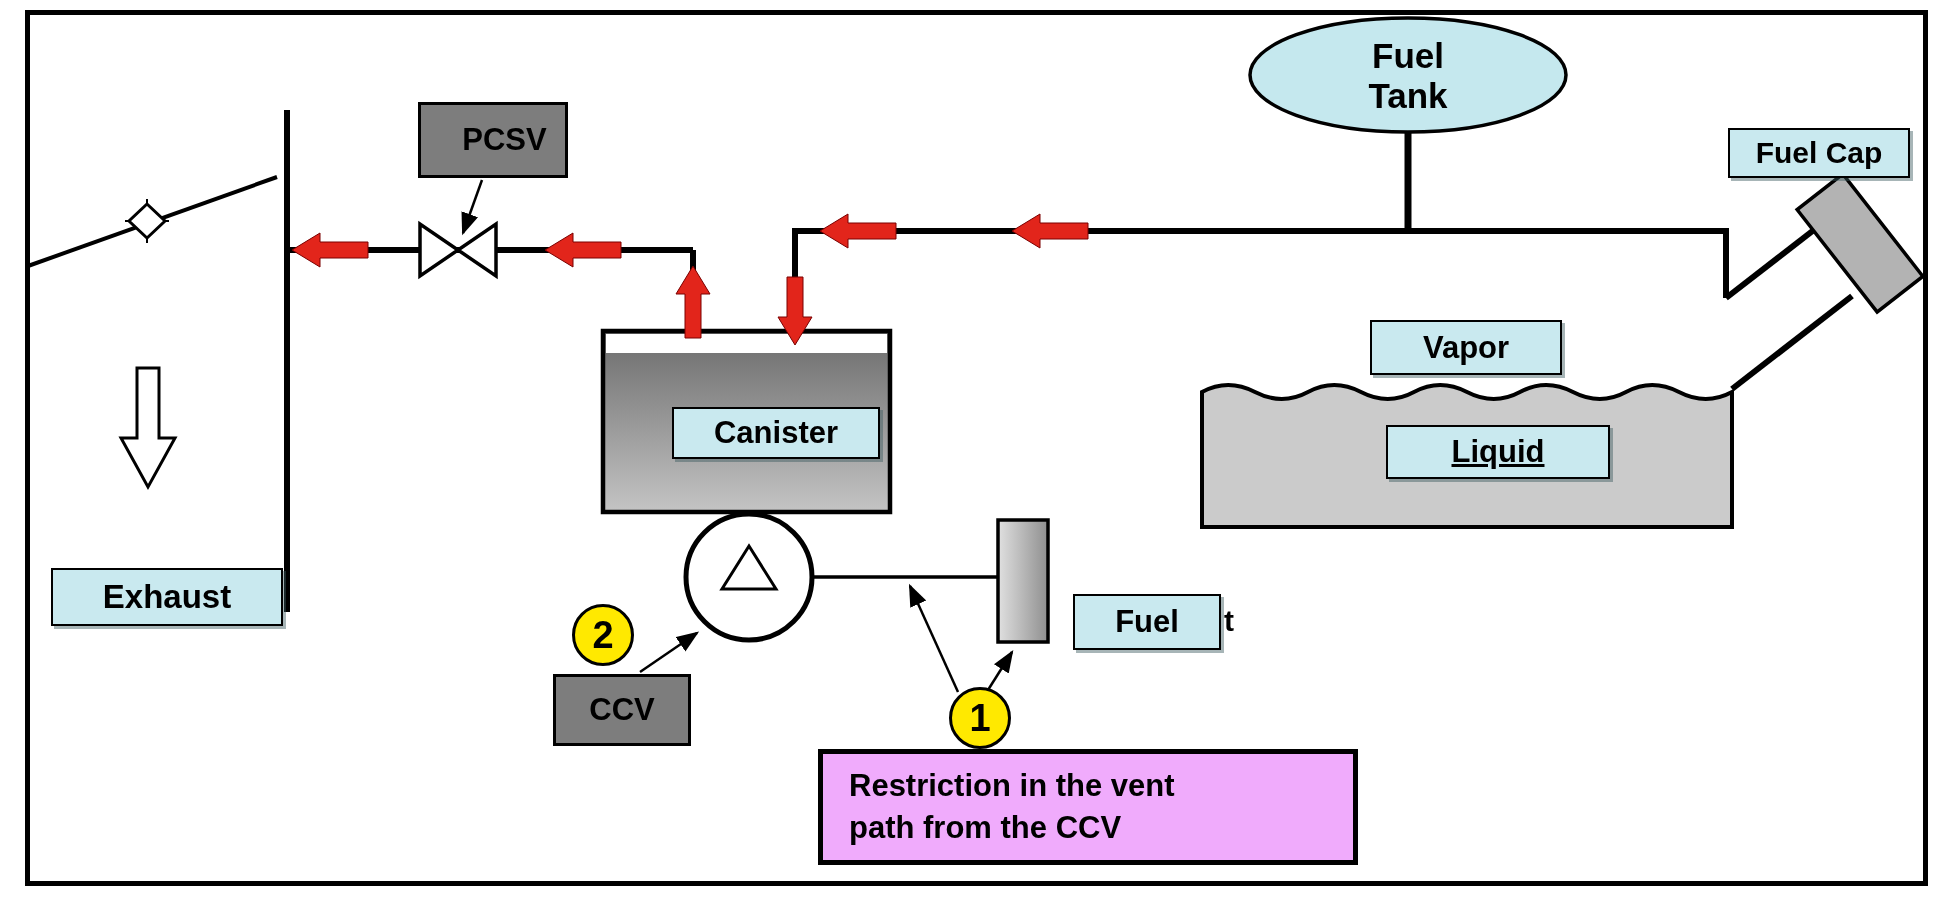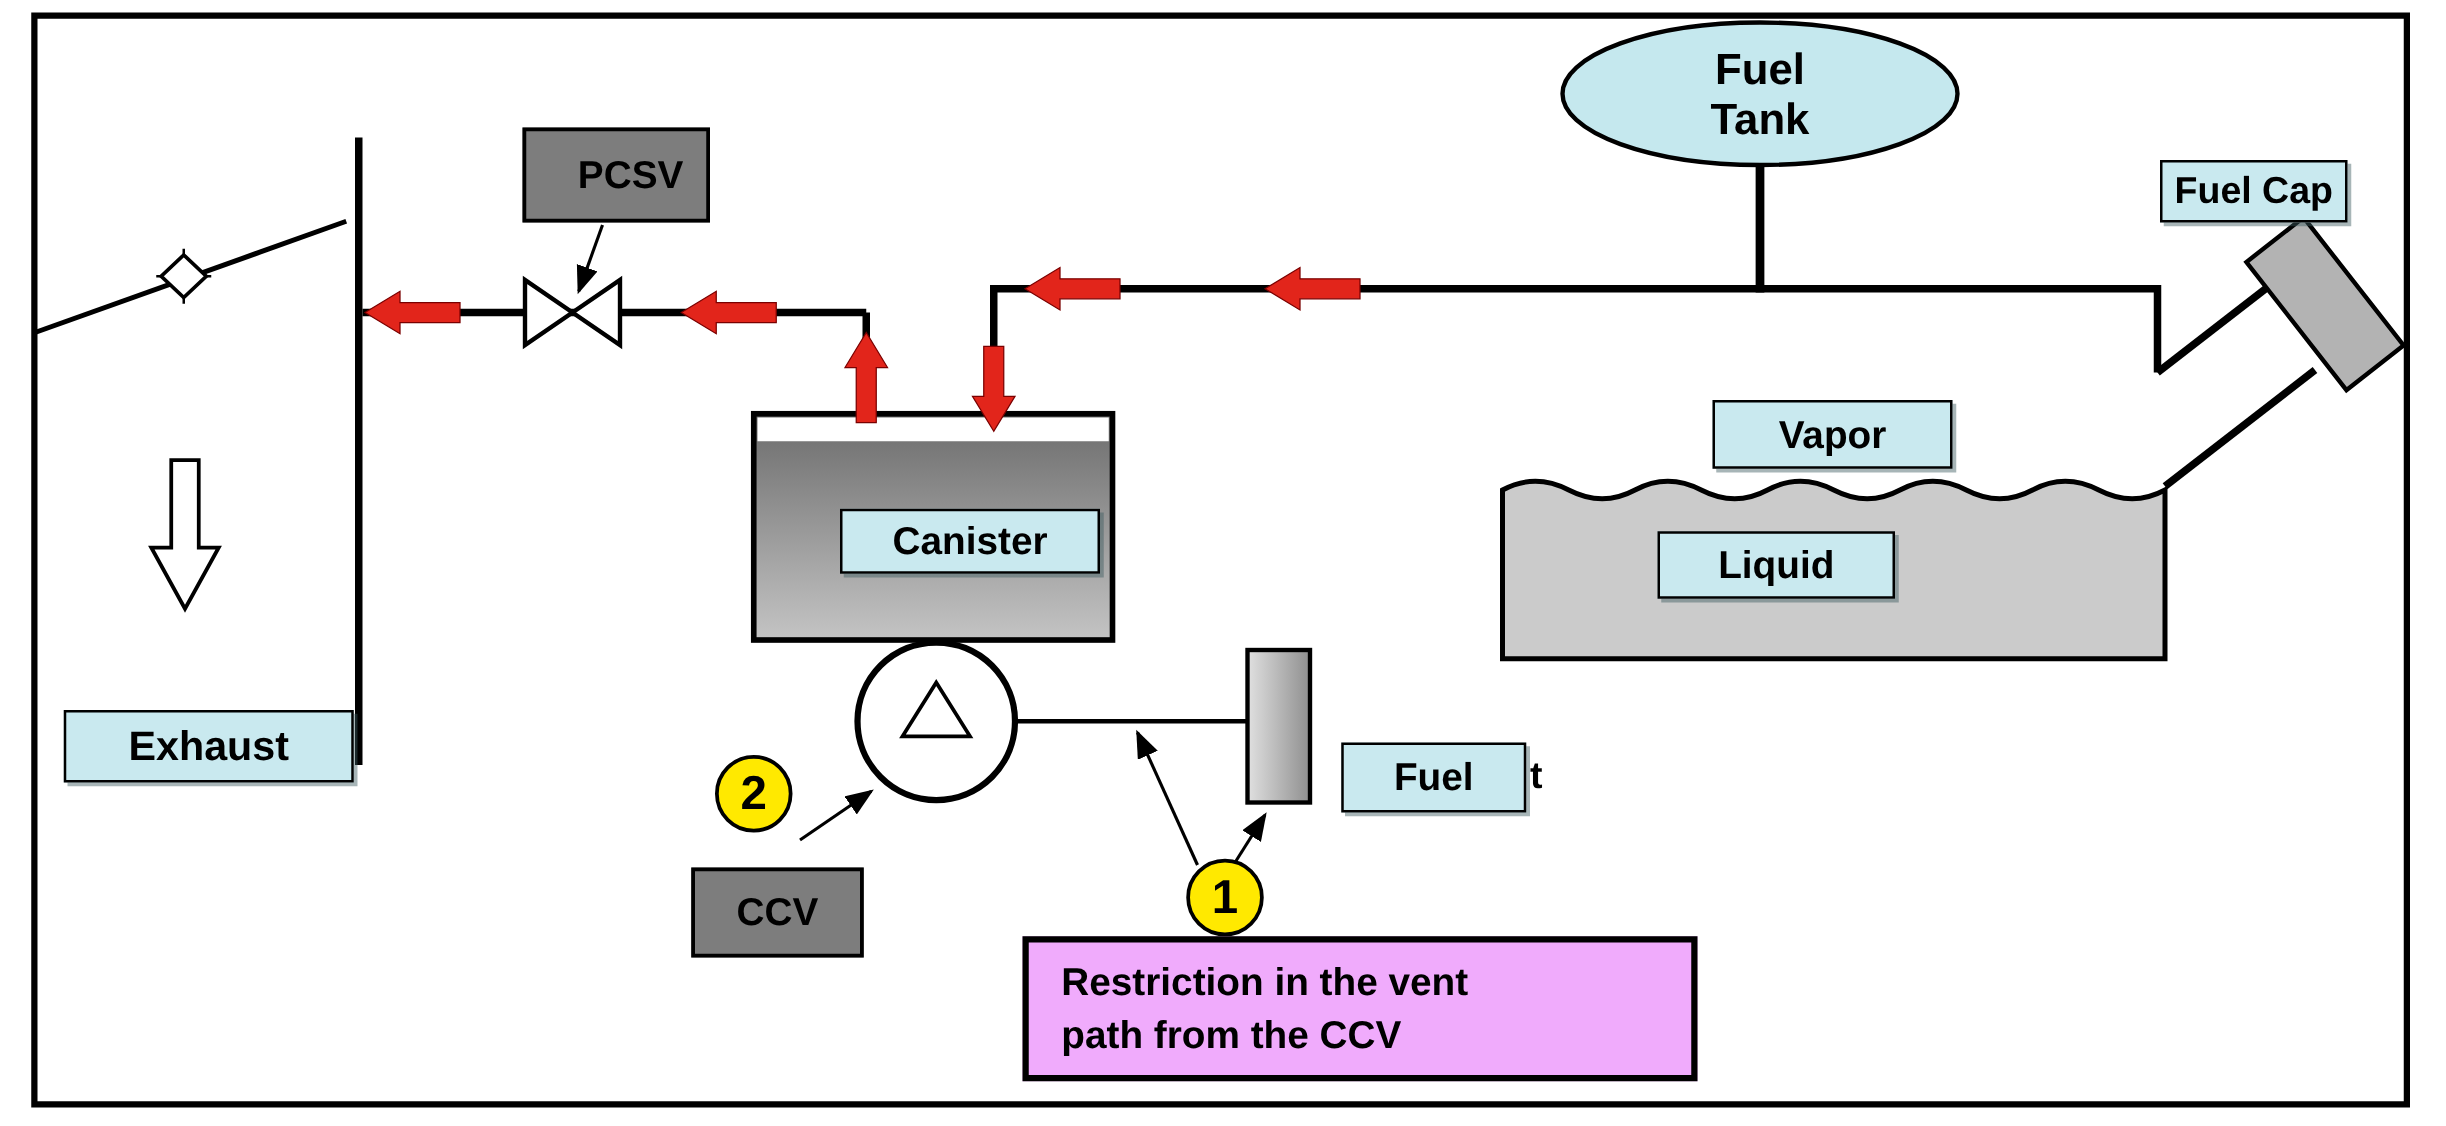--- a/index.html
+++ b/index.html
@@ -139,31 +139,31 @@
 
     <g stroke="#000" stroke-width="2.5">
       <line x1="958" y1="692" x2="910" y2="586" marker-end="url(#ah)"></line>
       <line x1="988" y1="690" x2="1012" y2="652" marker-end="url(#ah)"></line>
     </g>
   </svg>
 
   <div class="ellipse-label" style="left:1288px;top:20px;width:240px;height:112px;">Fuel
 Tank</div>
 
-  <div class="label-box" style="left:1728px;top:128px;width:150px;height:50px;font-size:30px;">Fuel Cap</div>
+  <div class="label-box" style="left:1728px;top:128px;width:182px;height:50px;font-size:30px;">Fuel Cap</div>
 
   <div class="label-box" style="left:1370px;top:320px;width:192px;height:55px;">Vapor</div>
 
-  <div class="label-box" style="left:1326px;top:425px;width:190px;height:54px;">Liquid</div>
+  <div class="label-box" style="left:1386px;top:425px;width:224px;height:54px;text-decoration:underline;">Liquid</div>
 
   <div class="label-box" style="left:672px;top:407px;width:208px;height:52px;">Canister</div>
 
   <div class="dark-box" style="left:418px;top:102px;width:150px;height:76px;padding-left:23px;">PCSV</div>
 
-  <div class="dark-box" style="left:553px;top:674px;width:138px;height:72px;margin-top:20px;">CCV</div>
+  <div class="dark-box" style="left:553px;top:674px;width:138px;height:72px;">CCV</div>
 
   <div class="label-box" style="left:1073px;top:594px;width:148px;height:56px;">Fuel</div>
 
   <div class="stray" style="left:1224px;top:604px;">t</div>
 
   <div class="label-box" style="left:35px;top:568px;width:232px;height:58px;font-size:33px;margin-left:16px;">Exhaust</div>
 
   <div class="marker-circle" style="left:572px;top:604px;">2</div>
 
   <div class="marker-circle" style="left:949px;top:687px;">1</div>

